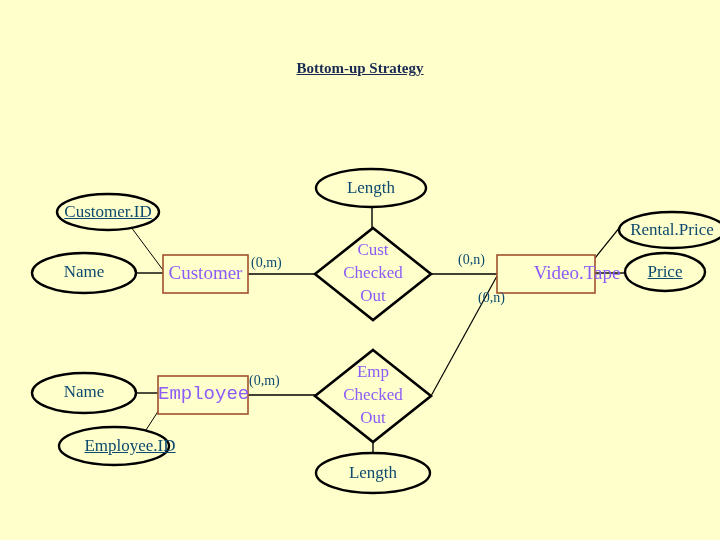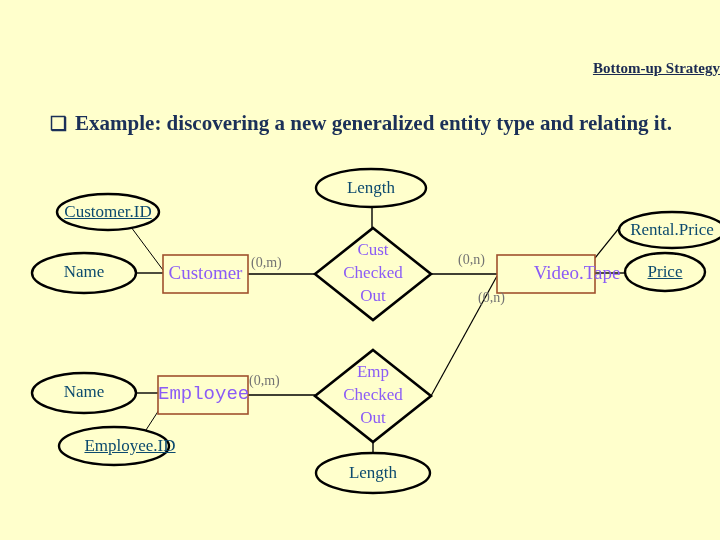--- a/index.html
+++ b/index.html
@@ -15,21 +15,21 @@
     width: 720px;
     height: 540px;
     background: #ffffcc;
     overflow: hidden;
   }
   #slide-title {
     position: absolute;
     left: 0;
     top: 60px;
     width: 720px;
-    text-align: right;
+    text-align: center;
     font-size: 15px;
     font-weight: bold;
     color: #1b2a52;
     text-decoration: underline;
     letter-spacing: 0px;
   }
   #bullet-block {
     position: absolute;
     left: 50px;
     top: 108px;
@@ -76,34 +76,31 @@
     color: #8b5cf6;
   }
   .rel-label {
     font-size: 17px;
     color: #8b5cf6;
     line-height: 23px;
   }
   .card-label {
     position: absolute;
     font-size: 14px;
-    color: #737373;
+    color: #0c4a6e;
     white-space: nowrap;
   }
 </style>
 </head>
 <body>
 
 <div id="slide">
 
   <div id="slide-title">Bottom-up Strategy</div>
 
-  <div id="bullet-block">
-    <span class="bullet-glyph">❑</span><span class="bullet-text">Example: discovering a new generalized entity type and relating it.</span>
-  </div>
 
   <svg id="er-svg" viewBox="0 0 720 540" xmlns="http://www.w3.org/2000/svg">
 
     <g stroke="#000000" fill="none">
 
       <line x1="131" y1="227" x2="163" y2="270" stroke-width="1"></line>
 
       <line x1="136" y1="273" x2="163" y2="273" stroke-width="1.4"></line>
 
       <line x1="248" y1="274" x2="315" y2="274" stroke-width="1.4"></line>

